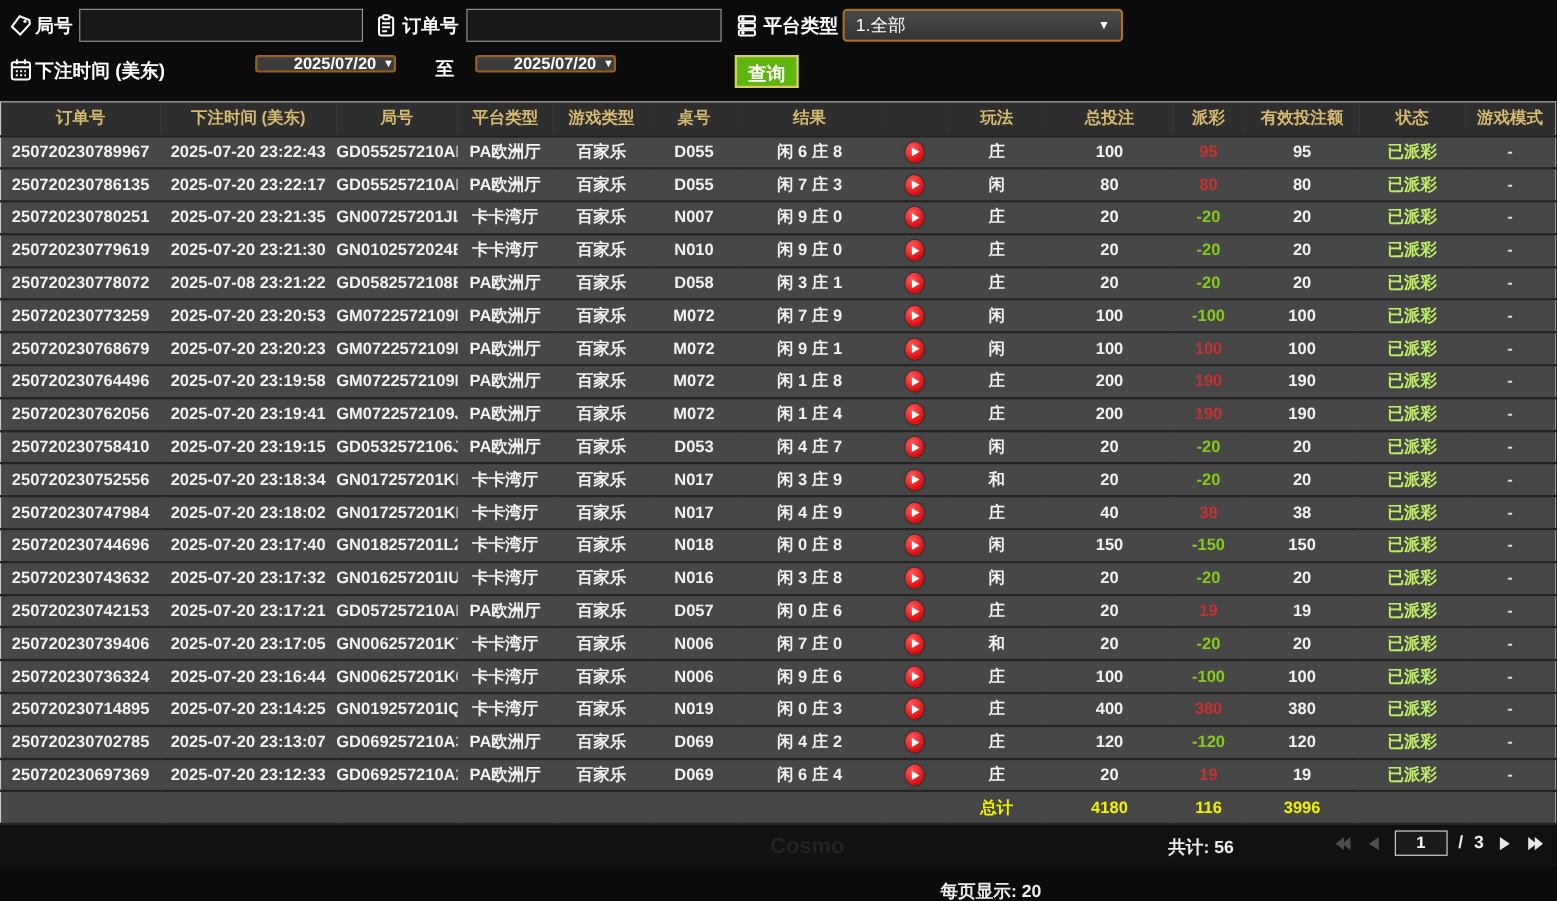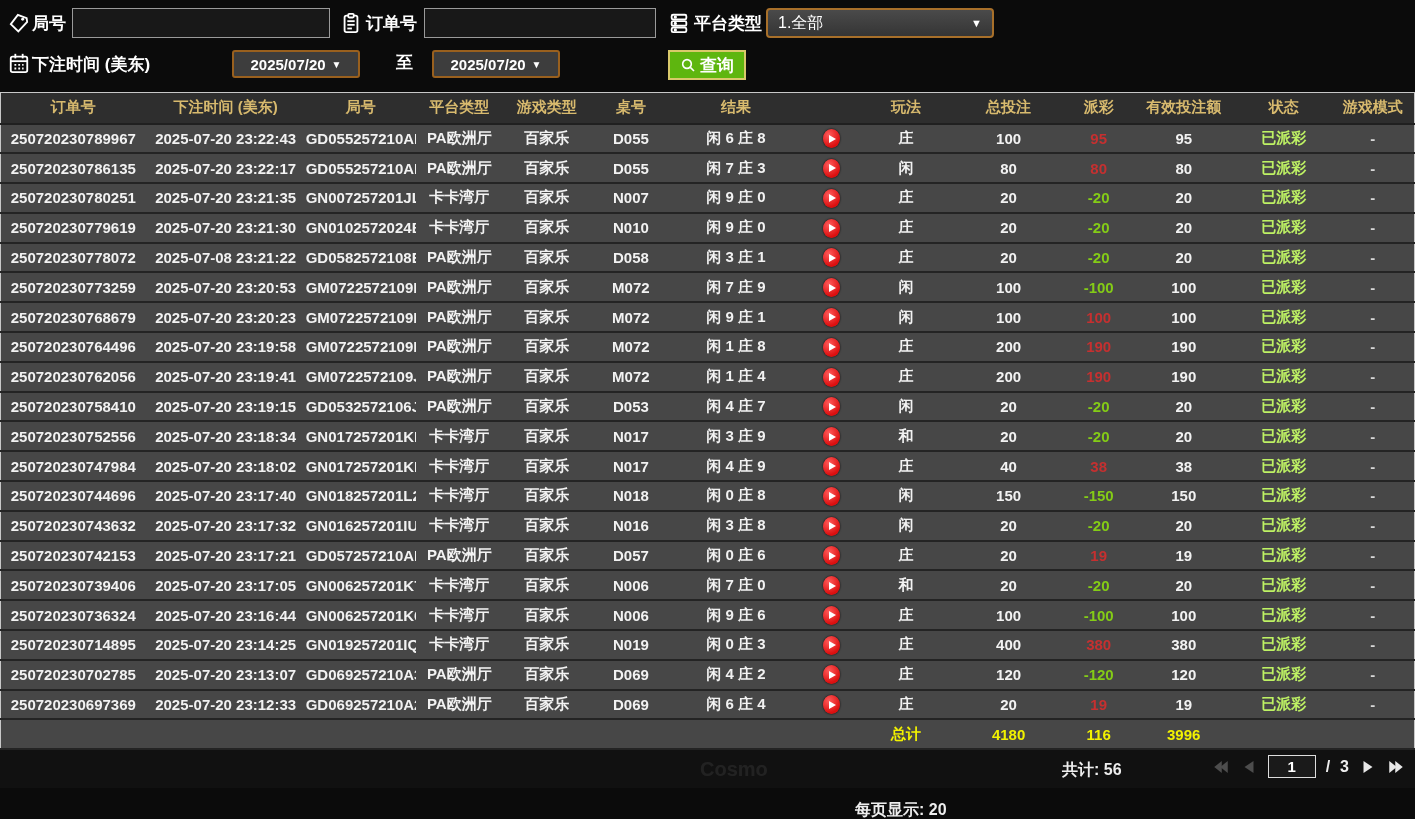--- a/index.html
+++ b/index.html
@@ -12,38 +12,39 @@
   
   .filters{ position:relative; width:100%; height:92px; background:#0b0b0b; }
   .flabel{ position:absolute; font-size:17px; font-weight:bold; color:#fff; white-space:nowrap; }
   .ficon{ position:absolute; width:22px; height:22px; color:#fff; }
   .ficon svg{ width:100%; height:100%; display:block; }
   .txtinput{
     position:absolute; height:30px; background:#181818; border:1px solid #9a9a9a;
     color:#fff; font-size:15px; padding:0 8px; outline:none;
   }
   .datebtn{
-    position:absolute; height:28px; width:128px; background:#3d3d3d;
+    position:absolute; height:16px; width:128px; background:#3d3d3d;
     border:2px solid #99601e; border-radius:3px; color:#fff;
     font-size:15px; font-weight:bold; display:flex; align-items:center;
-    justify-content:center; gap:6px; cursor:pointer;
+    justify-content:flex-end; gap:6px; cursor:pointer;
   }
   .datebtn .arr{ font-size:10px; }
   .dropdown{
-    position:absolute; height:30px; width:228px;
+    position:absolute; height:30px; width:255px;
     background:linear-gradient(#4a4a4a,#353535);
     border:2px solid #a8702a; border-radius:4px; color:#fff; font-size:16px;
     display:flex; align-items:center; padding:0 10px; cursor:pointer;
   }
   .dropdown .arr{ margin-left:auto; font-size:11px; }
   .querybtn{
     position:absolute; height:30px; padding:0 10px;
     background:#5eb60f; border:2px solid #d9c96b; color:#fff;
     font-size:17px; font-weight:bold; display:flex; align-items:center; gap:4px;
     cursor:pointer;
+    flex-direction:column;
   }
   .querybtn svg{ width:16px; height:16px; }
   
   table{
     width:1415px; border-collapse:collapse; table-layout:fixed;
     border:1px solid #c8c8c8; background:#474747;
   }
   th{
     height:31px; background:#2e2e2e; color:#d8ba6e; font-size:15px;
     font-weight:bold; border-bottom:2px solid #202020; white-space:nowrap;

